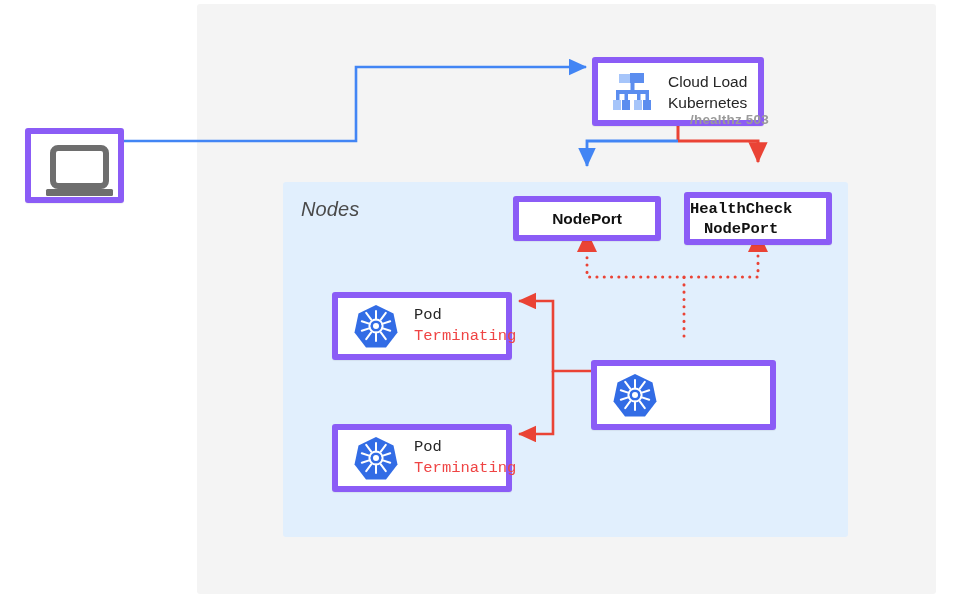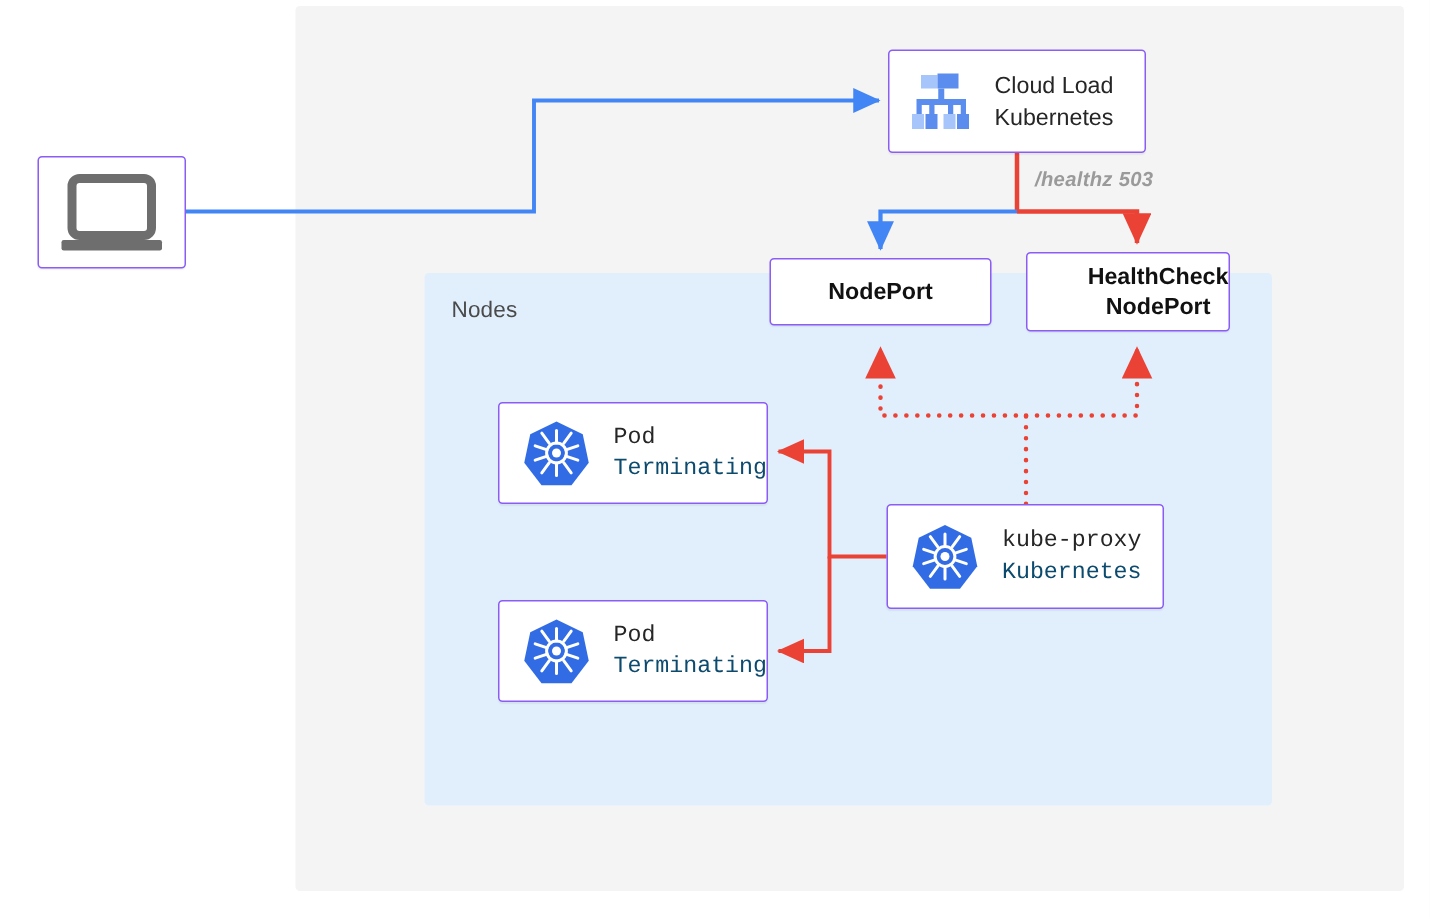--- a/index.html
+++ b/index.html
@@ -33,42 +33,44 @@
     top: 182px;
     width: 565px;
     height: 355px;
     background: #e1effd;
     border-radius: 3px;
   }
   .nodes-label {
     position: absolute;
     left: 301px;
     top: 198px;
-    font-size: 15px;
+    font-size: 20px;
     color: #4a4a4a;
     letter-spacing: 0.1px;
+    font-style: italic;
   }
   
   .card {
     position: absolute;
     background: #ffffff;
-    border: 1px solid #8b5cf6;
+    border: 6px solid #8b5cf6;
     border-radius: 3px;
     box-sizing: border-box;
     box-shadow: 0 1px 1px rgba(0,0,0,0.06);
+    margin-top: 24px;
   }
   .card-title {
     font-size: 15.5px;
     color: #262626;
     line-height: 21px;
     white-space: nowrap;
   }
   .card-sub {
     font-size: 15.5px;
-    color: #0c4a6e;
+    color: #ef4444;
     line-height: 21px;
     white-space: nowrap;
   }
   .card-bold {
     font-size: 15.5px;
     font-weight: bold;
     color: #111111;
     line-height: 20px;
     text-align: center;
   }
@@ -79,22 +81,22 @@
   #clb-box {
     left: 592px; top: 33px; width: 172px; height: 69px;
     display: flex; align-items: center; padding-left: 12px;
   }
   #clb-text { margin-left: 12px; }
   #nodeport-box {
     left: 513px; top: 172px; width: 148px; height: 45px;
     display: flex; align-items: center; justify-content: center;
   }
   #hc-nodeport-box {
-    left: 684px; top: 168px; width: 136px; height: 53px;
-    display: flex; align-items: center; justify-content: flex-end;
+    left: 684px; top: 168px; width: 148px; height: 53px;
+    display: flex; align-items: center; justify-content: flex-start; font-family: Liberation Mono, monospace;
   }
   #pod1-box {
     left: 332px; top: 268px; width: 180px; height: 68px;
     display: flex; align-items: center; padding-left: 14px;
   }
   #pod2-box {
     left: 332px; top: 400px; width: 180px; height: 68px;
     display: flex; align-items: center; padding-left: 14px;
   }
   #kube-proxy-box {
@@ -105,21 +107,20 @@
   
   .healthz-label {
     position: absolute;
     left: 690px;
     top: 112px;
     font-size: 13.5px;
     font-weight: bold;
     color: #9a9a9a;
     white-space: nowrap;
     letter-spacing: 0.2px;
-    font-style: italic;
   }
   
   #wires {
     position: absolute;
     left: 0; top: 0;
     width: 953px; height: 612px;
     pointer-events: none;
   }
   .icon-svg { display: block; }
 </style>
@@ -276,19 +277,15 @@
           <line x1="38.2" y1="19.2" x2="30.2" y2="21.9"></line>
           <line x1="17.8" y1="26.1" x2="9.8" y2="28.8"></line>
           <line x1="14.2" y1="37.2" x2="19.2" y2="30.4"></line>
           <line x1="28.8" y1="17.6" x2="33.8" y2="10.8"></line>
           <line x1="33.8" y1="37.2" x2="28.8" y2="30.4"></line>
           <line x1="19.2" y1="17.6" x2="14.2" y2="10.8"></line>
         </g>
         <circle cx="24" cy="24" r="3" fill="#ffffff"></circle>
       </svg>
     </span>
-    <div class="card-textblock">
-      <div class="card-title">kube-proxy</div>
-      <div class="card-sub">Kubernetes</div>
-    </div>
   </div>
 
 </div>
 
 </body></html>

